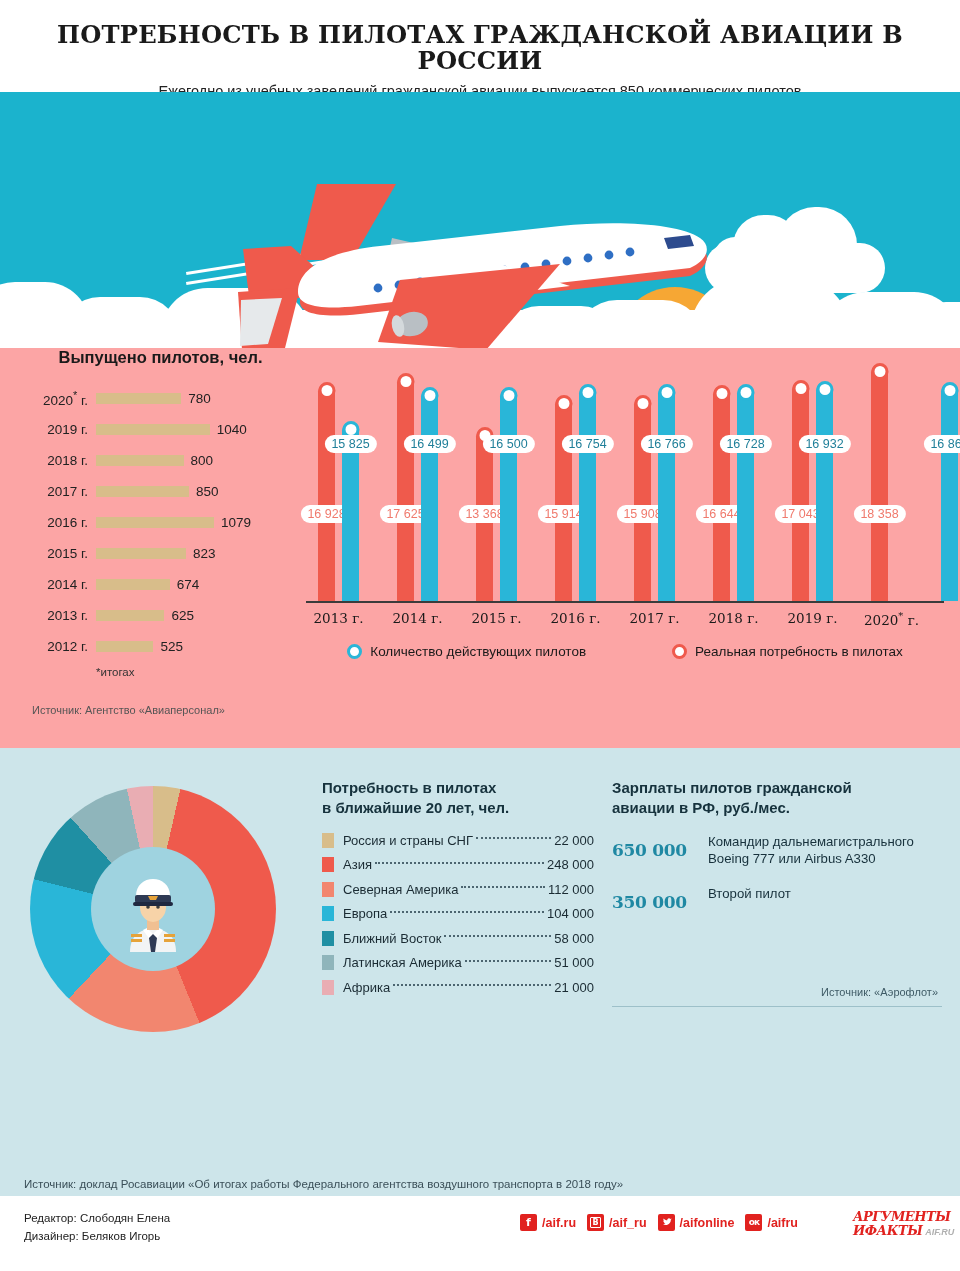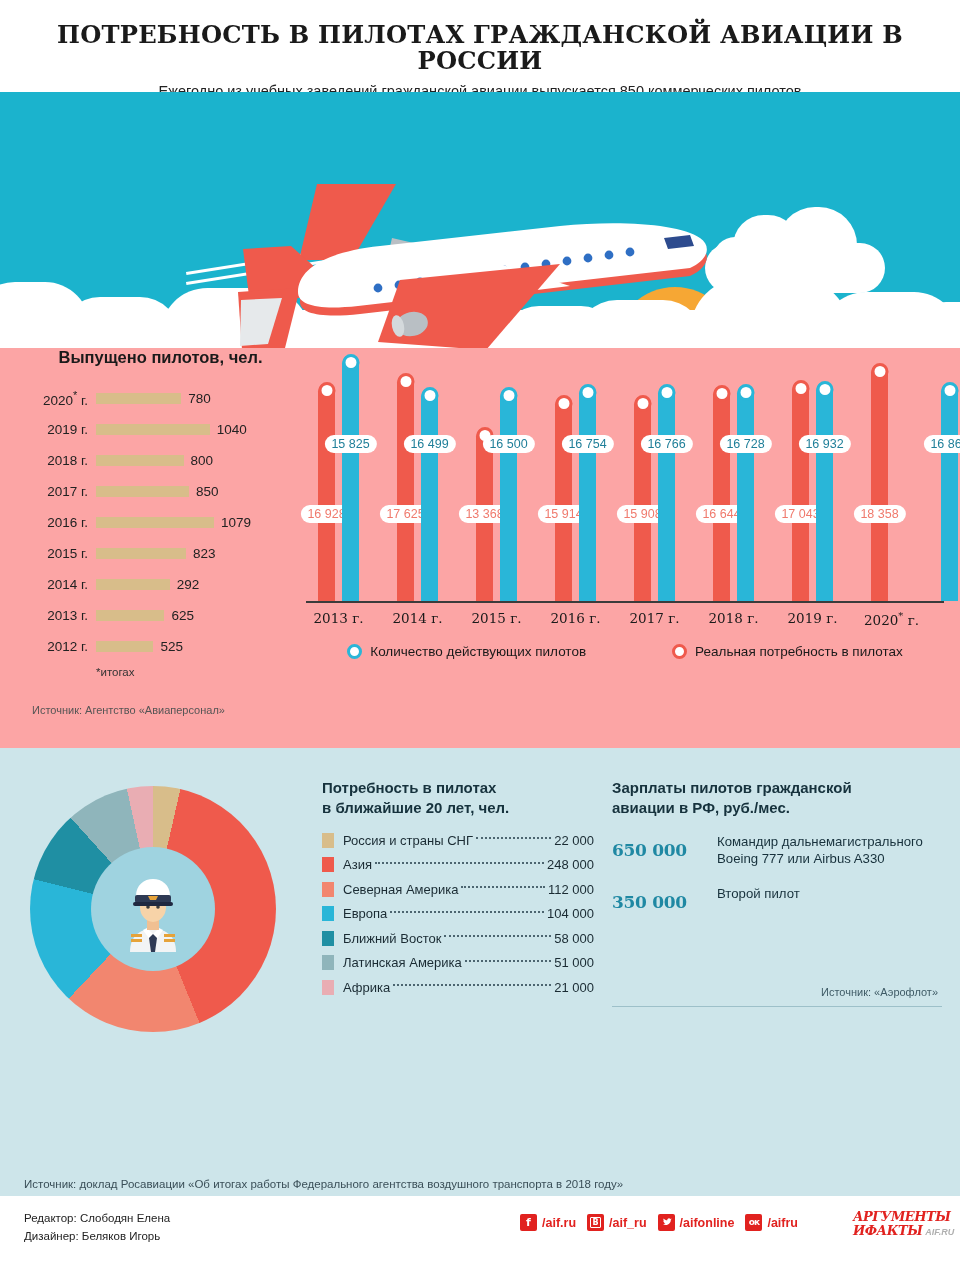--- a/index.html
+++ b/index.html
@@ -94,21 +94,21 @@
   .lg-name{white-space:nowrap;}
   .dots{flex:1;border-bottom:2px dotted #4c6570;margin:0 3px 4px;min-width:6px;}
   .lg-val{white-space:nowrap;}
 
   .right-col{position:absolute;left:612px;top:30px;width:330px;}
   .sal-row{display:flex;align-items:flex-start;margin-bottom:17px;}
   .sal-num{
     width:96px;flex:none;font-size:17px;font-weight:bold;color:#1f88a3;
     font-family:"DejaVu Serif","Liberation Serif",serif;letter-spacing:-.3px;margin-top:7px;
   }
-  .sal-desc{font-size:13.2px;line-height:1.35;color:#17313c;margin-left:9px;}
+  .sal-desc{font-size:13.2px;line-height:1.35;color:#17313c;}
   .src-right{position:absolute;right:4px;top:208px;font-size:11px;color:#3f5b66;}
   .hr-line{position:absolute;right:0;top:228px;width:330px;height:1px;background:#9dc0c9;}
   .src-bottom{position:absolute;left:24px;top:1178px;font-size:11.5px;color:#3a4f58;}
 
   
   .footer{position:absolute;left:0;top:1196px;width:792px;height:75px;background:#fff;}
   .credits{position:absolute;left:24px;top:14px;font-size:11.5px;line-height:1.55;color:#222;}
   .socials{position:absolute;left:520px;top:18px;display:flex;align-items:center;gap:11px;}
   .soc{display:flex;align-items:center;gap:5px;}
   .soc-ic{
@@ -255,21 +255,21 @@
             <div class="hbar-year">2015 г.</div>
             <div class="hbar-track">
               <div class="hbar-fill" style="width:90.0px;background:#d8bd8a"></div>
               <div class="hbar-val">823</div>
             </div>
           </div>
           <div class="hbar-row">
             <div class="hbar-year">2014 г.</div>
             <div class="hbar-track">
               <div class="hbar-fill" style="width:73.7px;background:#d8bd8a"></div>
-              <div class="hbar-val">292</div>
+              <div class="hbar-val">674</div>
             </div>
           </div>
           <div class="hbar-row">
             <div class="hbar-year">2013 г.</div>
             <div class="hbar-track">
               <div class="hbar-fill" style="width:68.4px;background:#d8bd8a"></div>
               <div class="hbar-val">625</div>
             </div>
           </div>
           <div class="hbar-row">
@@ -285,21 +285,21 @@
     </div>
 
     <div class="col-panel">
       <div class="plot">
         <div id="groups">
             <div class="group" style="left: 12px;">
               <div class="bar red" style="height: 218.5px;">
                 <div class="knob"></div>
                 <div class="pill" style="bottom: 78px;">16 928</div>
               </div>
-              <div class="bar blue" style="height: 246px;">
+              <div class="bar blue" style="height: 179px;">
                 <div class="knob"></div>
                 <div class="pill" style="bottom: 148px;">15 825</div>
               </div>
             </div>
             <div class="group" style="left: 91px;">
               <div class="bar red" style="height: 227.5px;">
                 <div class="knob"></div>
                 <div class="pill" style="bottom: 78px;">17 625</div>
               </div>
               <div class="bar blue" style="height: 213px;">

